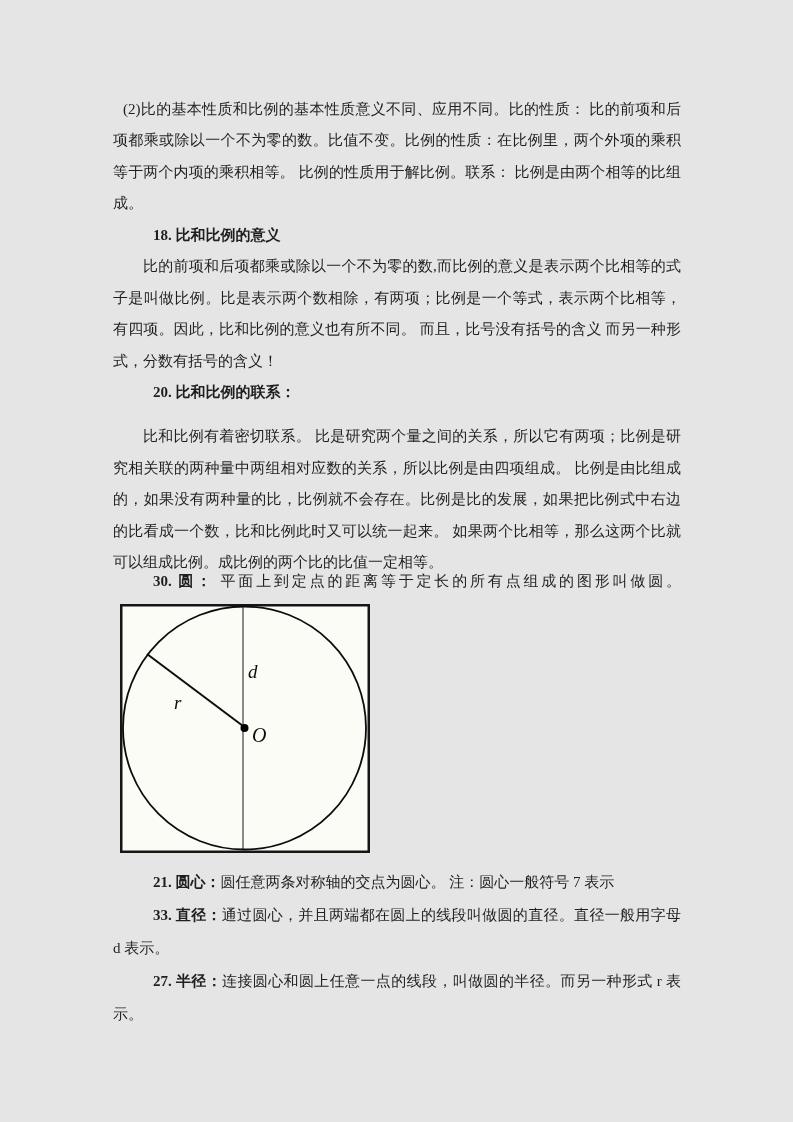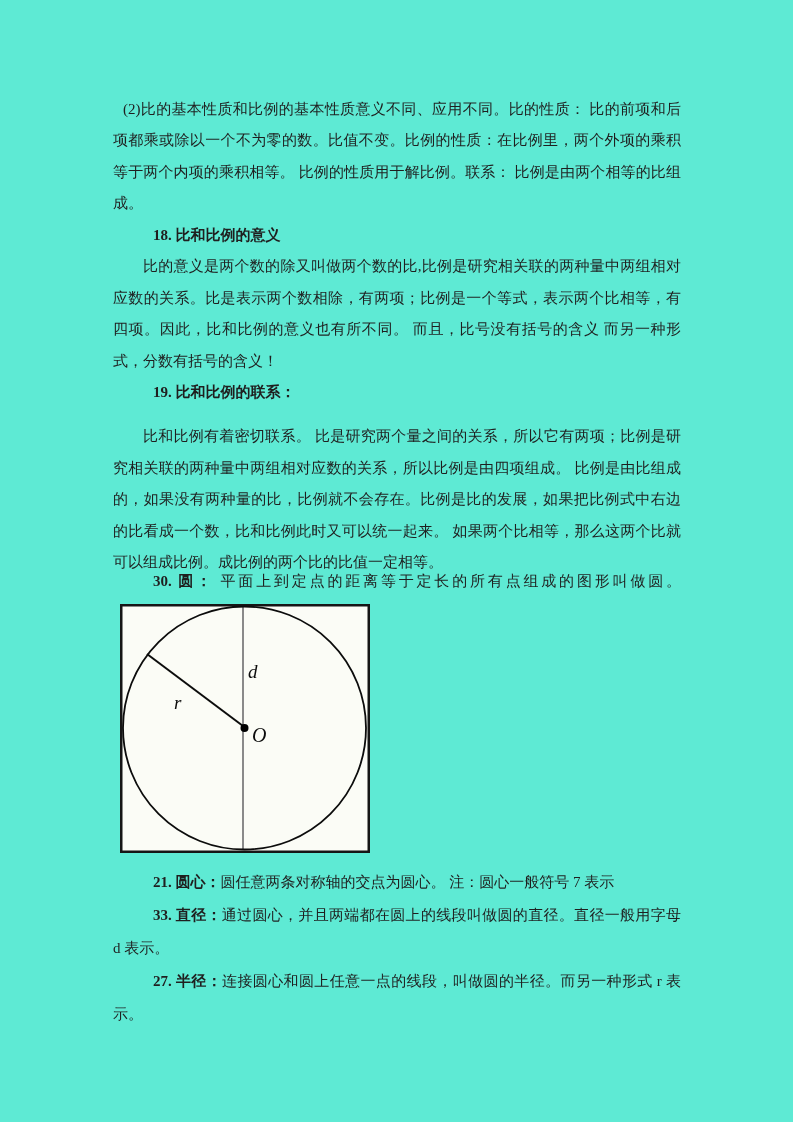--- a/index.html
+++ b/index.html
@@ -1,20 +1,20 @@
 <!DOCTYPE html>
 <html><head>
 <meta charset="utf-8">
 <style>
   html, body { margin: 0; padding: 0; background: #ffffff; }
   .page {
     position: relative;
     width: 793px;
     height: 1122px;
-    background: #5eead4;
+    background: #e5e5e5;
     font-family: "Liberation Serif", "DejaVu Serif", serif;
     color: #1f1f1f;
     overflow: hidden;
   }
   .para {
     position: absolute;
     left: 113px;
     width: 568px;
     margin: 0;
     font-size: 15px;
@@ -48,23 +48,23 @@
 </style>
 </head>
 <body>
 
 <div class="page">
 
   <p class="para indent-sm" style="top:93.75px">(2)比的基本性质和比例的基本性质意义不同、应用不同。比的性质： 比的前项和后项都乘或除以一个不为零的数。比值不变。比例的性质：在比例里，两个外项的乘积等于两个内项的乘积相等。 比例的性质用于解比例。联系： 比例是由两个相等的比组成。</p>
 
   <p class="para bold" style="top:219.75px">18. 比和比例的意义</p>
 
-  <p class="para indent-2em" style="top:251.25px">比的意义是两个数的除又叫做两个数的比,比例是研究相关联的两种量中两组相对应数的关系。比是表示两个数相除，有两项；比例是一个等式，表示两个比相等，有四项。因此，比和比例的意义也有所不同。 而且，比号没有括号的含义 而另一种形式，分数有括号的含义！</p>
+  <p class="para indent-2em" style="top:251.25px">比的前项和后项都乘或除以一个不为零的数,而比例的意义是表示两个比相等的式子是叫做比例。比是表示两个数相除，有两项；比例是一个等式，表示两个比相等，有四项。因此，比和比例的意义也有所不同。 而且，比号没有括号的含义 而另一种形式，分数有括号的含义！</p>
 
-  <p class="para bold" style="top:377.25px">19. 比和比例的联系：</p>
+  <p class="para bold" style="top:377.25px">20. 比和比例的联系：</p>
 
   <p class="para indent-2em" style="top:421px">比和比例有着密切联系。 比是研究两个量之间的关系，所以它有两项；比例是研究相关联的两种量中两组相对应数的关系，所以比例是由四项组成。 比例是由比组成的，如果没有两种量的比，比例就不会存在。比例是比的发展，如果把比例式中右边的比看成一个数，比和比例此时又可以统一起来。 如果两个比相等，那么这两个比就可以组成比例。成比例的两个比的比值一定相等。</p>
 
   <p class="para full-justify" style="top:566.25px"><span class="bold">30. 圆：</span> <span>平面上到定点的距离等于定长的所有点组成的图形叫做圆。</span></p>
 
   <svg class="diagram" width="250" height="249" viewBox="0 0 250 249">
     <rect x="1.25" y="1.25" width="247.5" height="246.5" fill="#fbfcf6" stroke="#161616" stroke-width="2.5"></rect>
     <line x1="123" y1="2.5" x2="123" y2="246.5" stroke="#8a8a8a" stroke-width="2"></line>
     <circle cx="124.5" cy="124" r="121.5" fill="none" stroke="#0c0c0c" stroke-width="1.8"></circle>
     <line x1="27" y1="50" x2="123" y2="122" stroke="#0c0c0c" stroke-width="2"></line>

